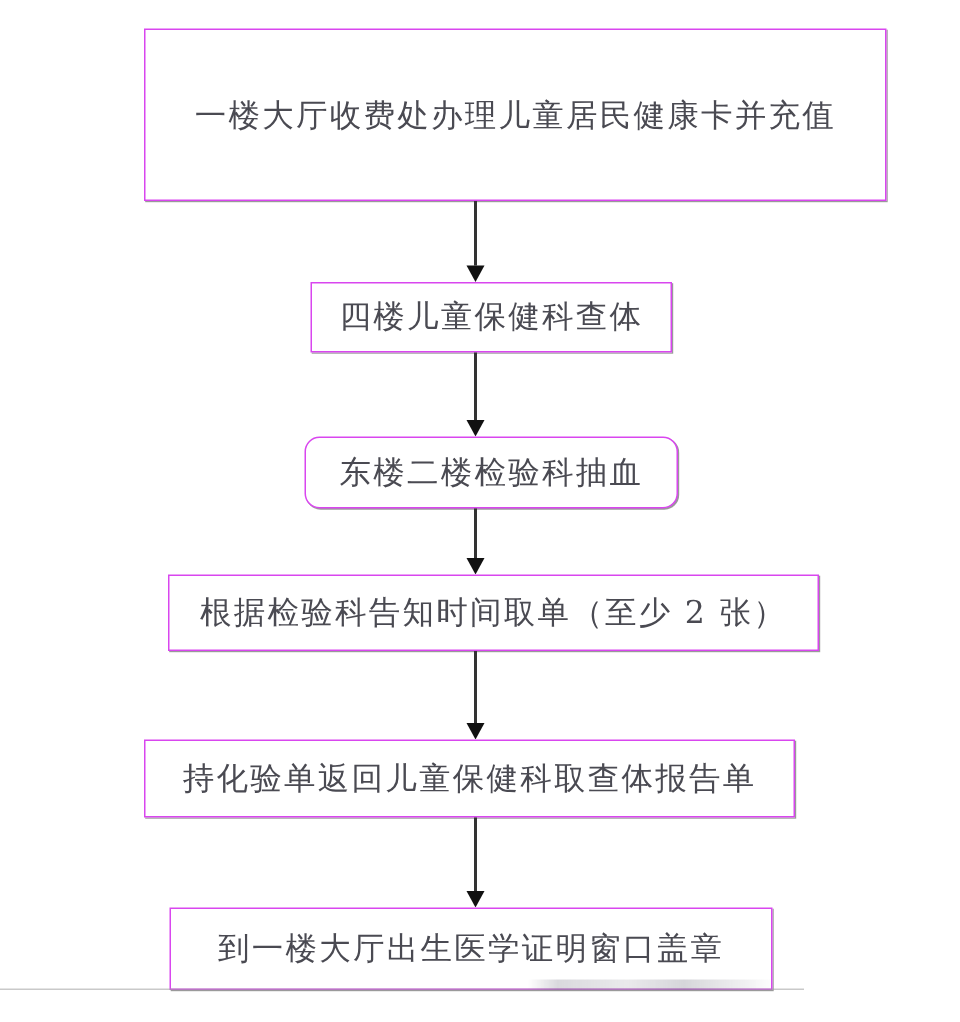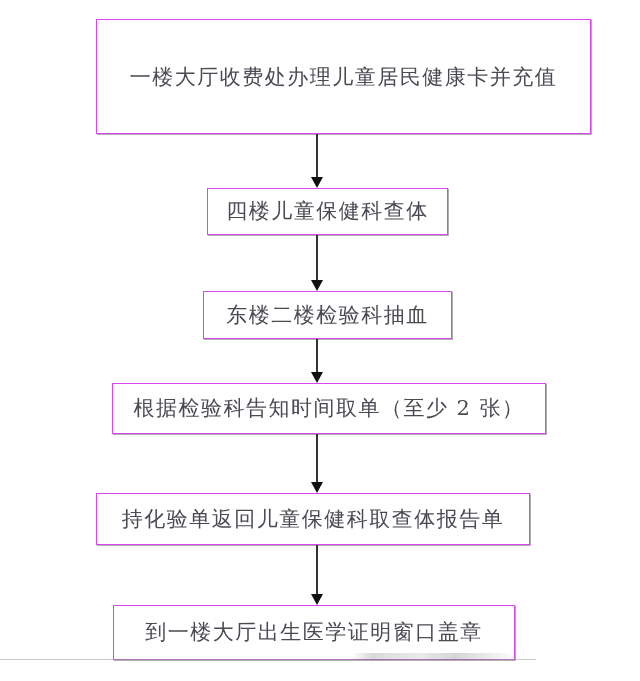--- a/index.html
+++ b/index.html
@@ -44,21 +44,21 @@
   }
 
   .node .line {
     display: block;
     width: 100%;
   }
 
   
   #node-1 { left: 96px;  top: 19px;  width: 495px; height: 115px; }
   #node-2 { left: 207px; top: 188px; width: 241px; height: 47px;  }
-  #node-3 { left: 203px; top: 291px; width: 249px; height: 48px;  }
+  #node-3 { left: 203px; top: 291px; width: 249px; height: 48px; border-radius: 10px;  }
   #node-4 { left: 112px;  top: 383px; width: 434px; height: 51px;  }
   #node-5 { left: 96px;  top: 493px; width: 434px; height: 52px;  }
   #node-6 { left: 113px; top: 605px; width: 402px; height: 55px; align-items: center;  }
 
   #node-1 .line { line-height: 2.0; }
 
   
   .arrow {
     position: absolute;
     left: 310px;

